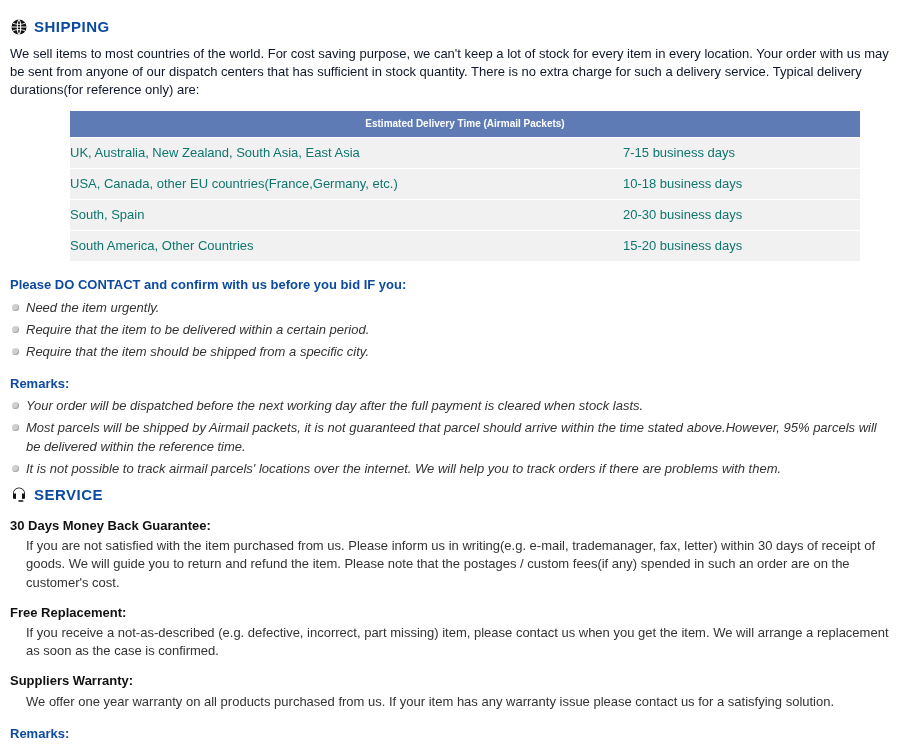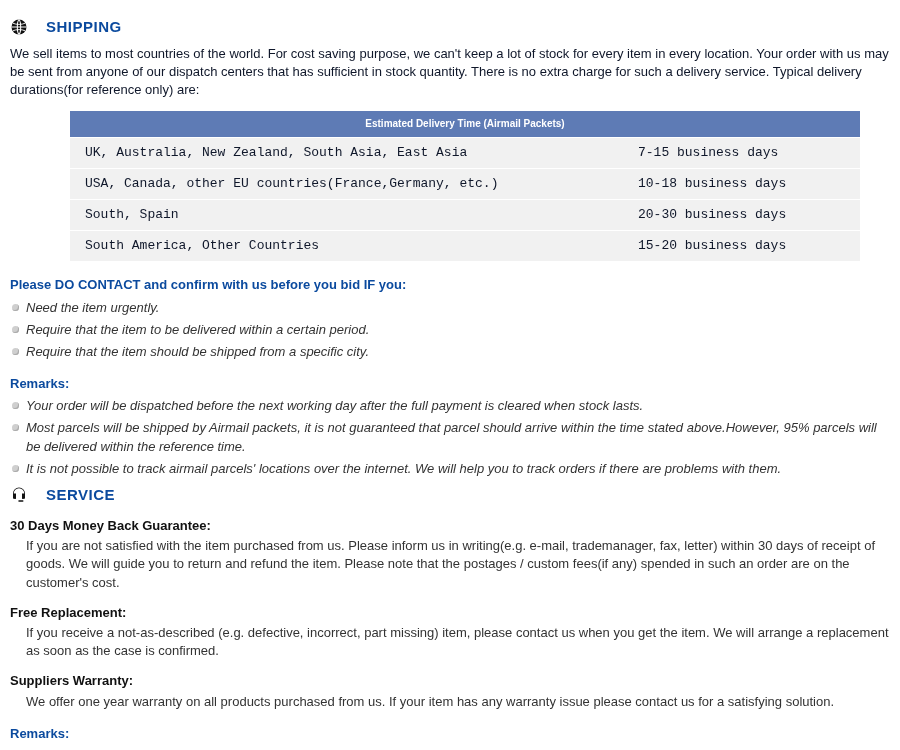--- a/index.html
+++ b/index.html
@@ -8,21 +8,21 @@
     font-size: 13px;
     color: #333;
     margin: 0;
     padding: 10px;
     width: 900px;
     line-height: 1.4;
   }
   .section-header {
     display: flex;
     align-items: center;
-    gap: 18px;
+    gap: 6px;
     margin: 6px 0 8px 0;
   }
   .section-header .icon {
     width: 18px;
     height: 18px;
     display: inline-flex;
     align-items: center;
     justify-content: center;
   }
   .section-header .title {
@@ -47,23 +47,22 @@
   thead th {
     background: #5e7bb5;
     color: #fff;
     text-align: center;
     font-weight: bold;
     padding: 6px 10px;
     font-size: 10px;
   }
   tbody td {
     background: #f1f1f1;
-    padding: 6px 15px;
-    color: #0f172a;
-    font-family: Liberation Mono, monospace;
+    padding: 6px 0;
+    color: #0f766e;
   }
   tbody td:last-child { width: 30%; }
   .subhead {
     color: #0b4a9e;
     font-weight: bold;
     font-size: 13px;
     margin: 14px 0 4px 0;
   }
   .bold-black {
     color: #111;

